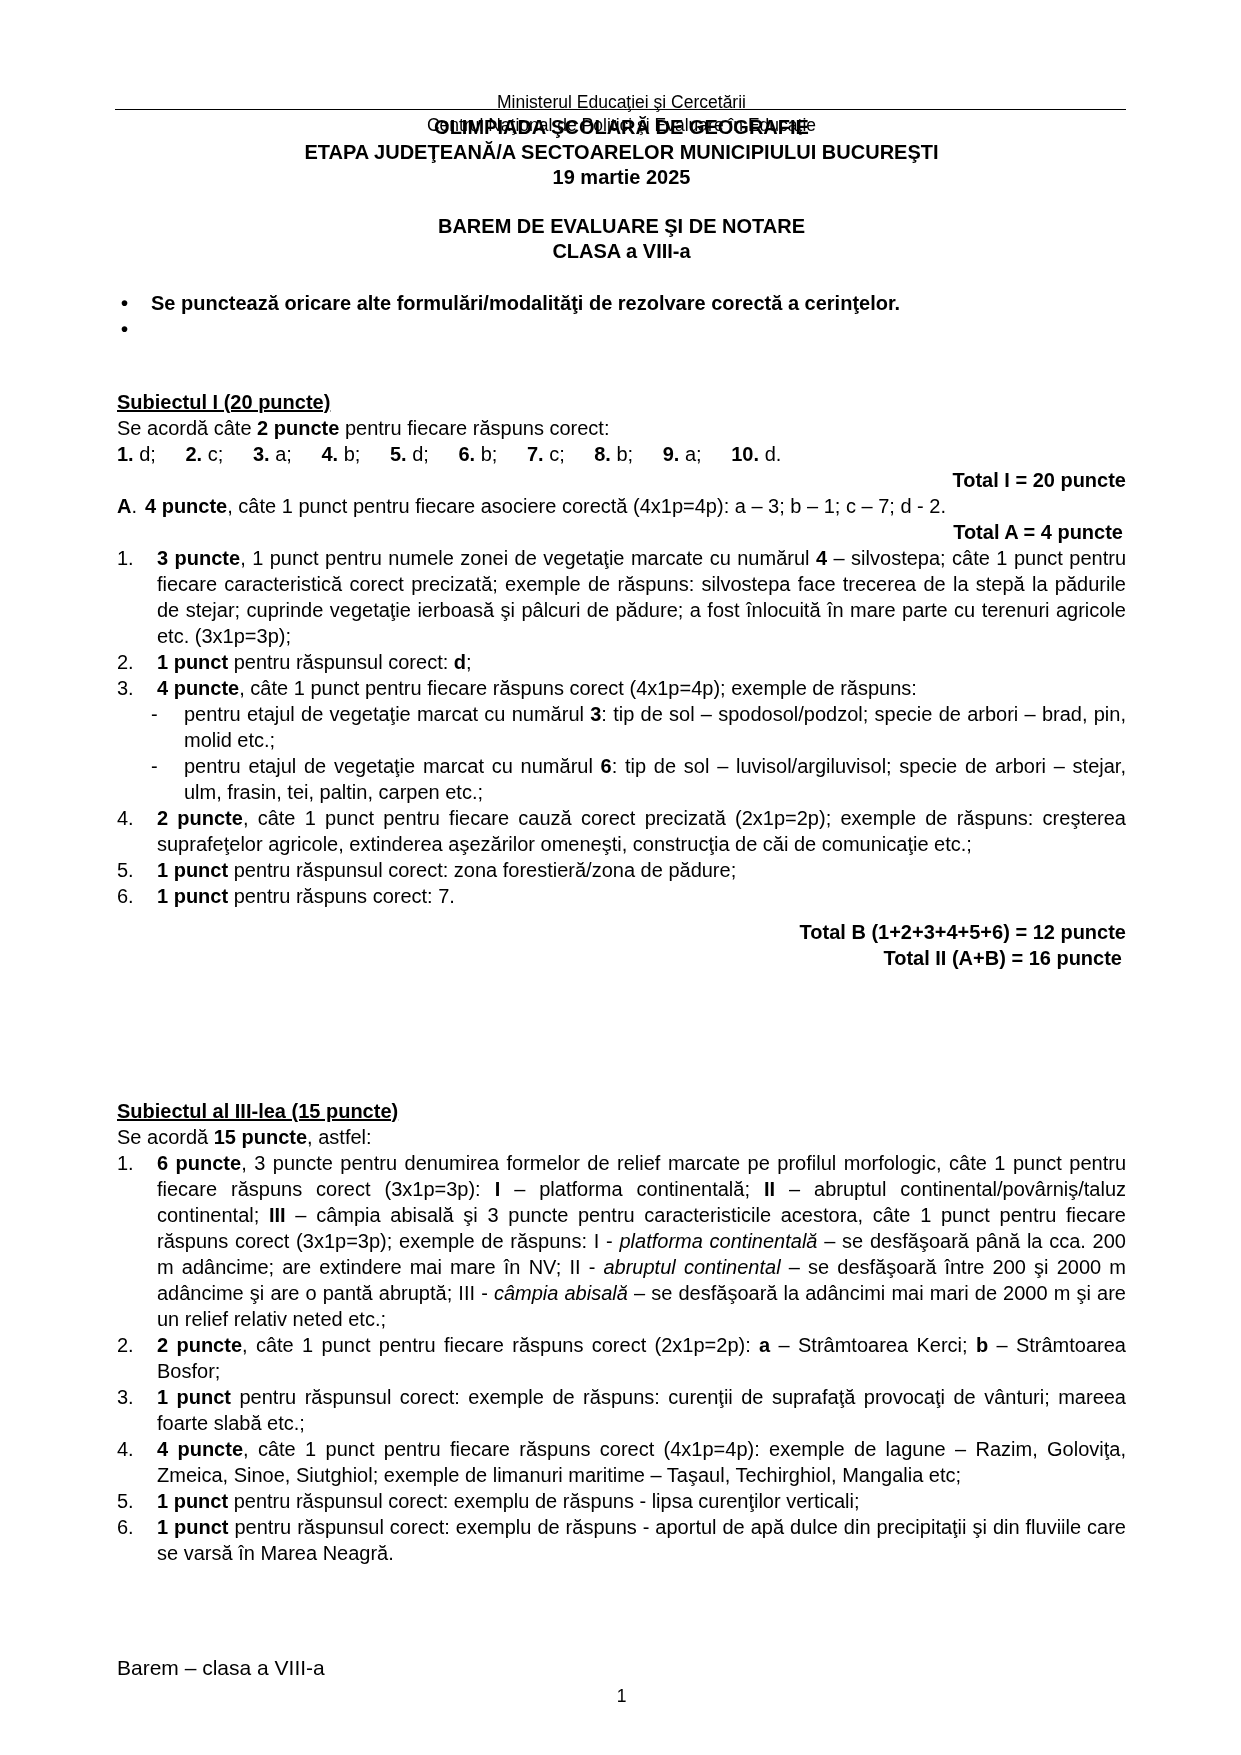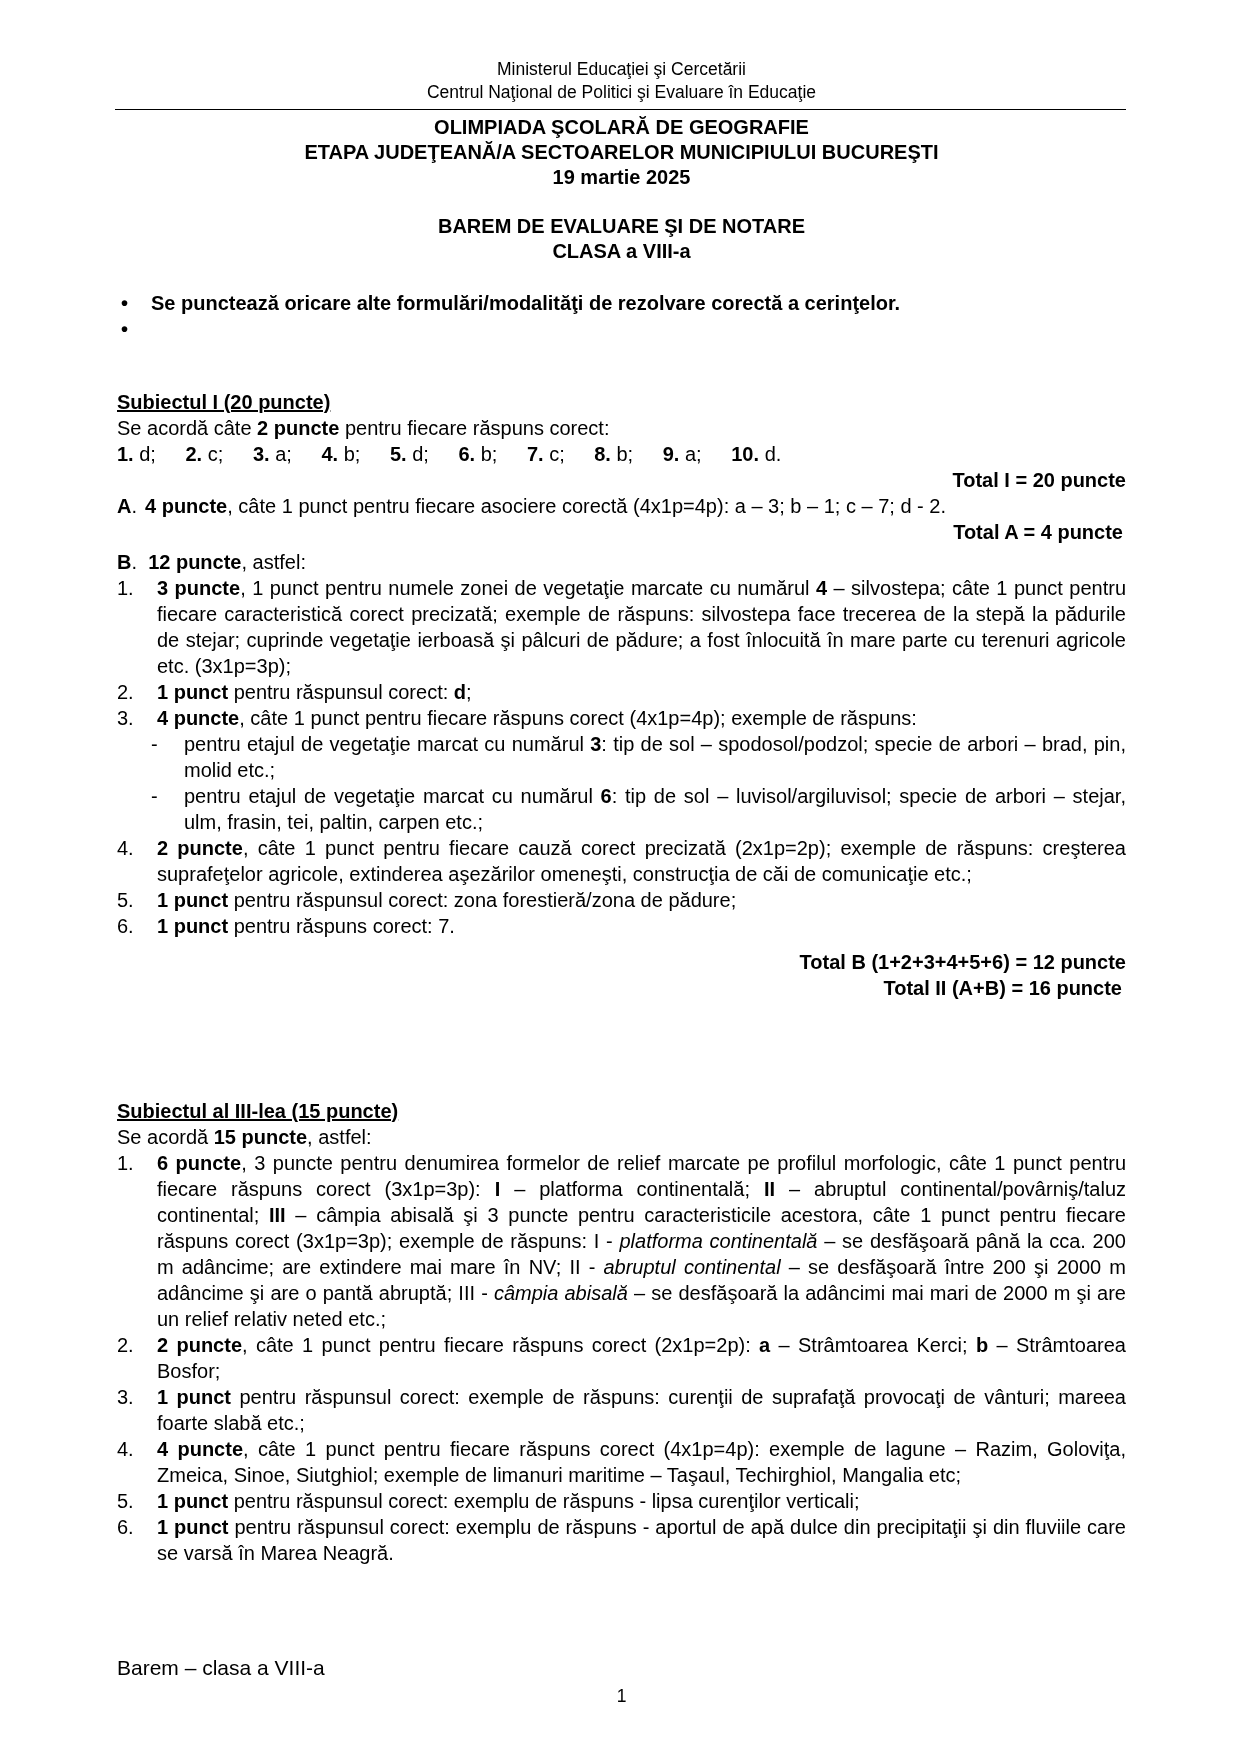--- a/index.html
+++ b/index.html
@@ -1,19 +1,19 @@
 <!DOCTYPE html>
 <html><head>
 <meta charset="utf-8">
 <style>
   html, body { margin: 0; padding: 0; background: #ffffff; }
   body { width: 1241px; height: 1755px; position: relative; overflow: hidden;
          font-family: "Liberation Sans", sans-serif; color: #000; }
   .page { position: absolute; left: 117px; top: 0; width: 1009px; font-size: 20px; line-height: 26px; }
-  .hdr { position: absolute; left: 0; width: 1009px; text-align: center; font-size: 17.5px; line-height: 22px; }
+  .hdr { position: absolute; left: 0; width: 1009px; text-align: center; font-size: 17.5px; line-height: 22px; margin-top: 33px; }
   .rule { position: absolute; left: -2px; width: 1011px; top: 109px; height: 0; border-top: 1.5px solid #000; }
   .title { position: absolute; left: 0; width: 1009px; text-align: center; font-weight: bold; font-size: 20px; line-height: 25px; }
   .abs { position: absolute; left: 0; width: 1009px; }
   .bul { display: flex; font-weight: bold; }
   .bul .dot { width: 30px; flex: none; padding-left: 4px; }
   .sec { text-decoration: underline; font-weight: bold; }
   .right { text-align: right; font-weight: bold; }
   .item { display: flex; }
   .item .num { width: 40px; flex: none; }
   .item .txt { flex: 1; text-align: justify; }
@@ -69,21 +69,20 @@
     </div>
     <div class="right">Total I = 20 puncte</div>
   </div>
 
   <div class="abs" style="top:493px;">
     <div class="item">
       <span class="num" style="width:28px;"><b>A</b>.</span>
       <span class="txt" style="text-align:left;"><b>4 puncte</b><span>, câte 1 punct pentru fiecare asociere corectă (4x1p=4p): a – 3; b – 1; c – 7; d - 2.</span></span>
     </div>
     <div class="right" style="padding-right:3px;">Total A = 4 puncte</div>
-    <div style="margin-top:4px;"><b>B</b>.&nbsp; <b>12 puncte</b><span>, astfel:</span></div>
 
     <div class="item">
       <span class="num">1.</span>
       <span class="txt"><b>3 puncte</b><span>, 1 punct pentru numele zonei de vegetaţie marcate cu numărul </span><b>4</b><span> – silvostepa; câte 1 punct pentru fiecare caracteristică corect precizată;  exemple de răspuns: silvostepa face trecerea de la stepă la pădurile de stejar; cuprinde vegetaţie ierboasă şi pâlcuri de pădure; a fost înlocuită în mare parte cu terenuri agricole etc. (3x1p=3p);</span></span>
     </div>
     <div class="item">
       <span class="num">2.</span>
       <span class="txt"><b>1 punct</b><span> pentru răspunsul corect: </span><b>d</b><span>;</span></span>
     </div>
     <div class="item">

